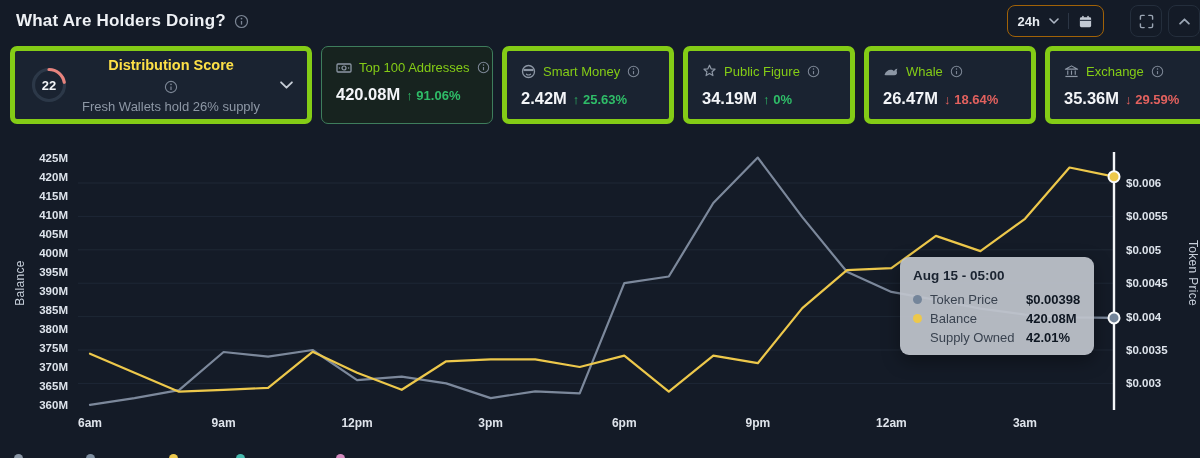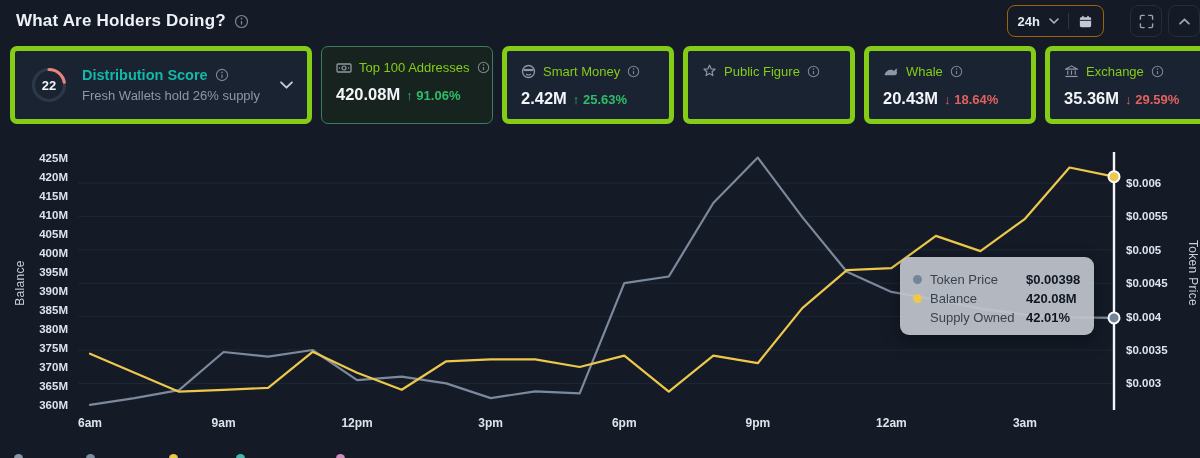--- a/index.html
+++ b/index.html
@@ -16,21 +16,21 @@
   .tf-label{font-size:13px;font-weight:600;color:#e7ebf0;}
   .tf-div{width:1px;height:16px;background:#2c3645;}
   .sq-btn{width:30px;height:30px;border:1px solid #242e3c;border-radius:8px;display:flex;
           align-items:center;justify-content:center;color:#9aa5b3;cursor:pointer;flex:0 0 auto;}
   .sq-btn + .sq-btn{margin-left:6px;}
   
   .cards{position:absolute;top:46px;left:10px;display:flex;gap:9px;}
   .card{background:#1a2331;border:5px solid #84cc16;border-radius:7px;box-sizing:border-box;height:78px;}
   .dist-card{width:302px;display:flex;align-items:center;gap:13px;padding:0 14px;cursor:pointer;}
   .dist-texts{min-width:0;}
-  .dist-title-row{display:flex;align-items:center;gap:7px;font-size:14.5px;font-weight:700;color:#14b8a6;}
+  .dist-title-row{display:flex;align-items:center;gap:7px;font-size:14.5px;font-weight:700;color:#fde047;flex-direction:column;}
   .dist-sub{font-size:13px;color:#8d97a5;margin-top:5px;}
   .dist-chev{margin-left:auto;color:#c6cdd6;}
   .score-num{font-size:13px;font-weight:700;fill:#f2f4f7;}
   .m-card{width:172px;padding:13px 14px 11px;cursor:pointer;}
   .m-card.selected{border:1px solid #3e7d5c;background:#17231f;}
   .m-row1{display:flex;align-items:center;gap:7px;color:#84cc16;font-size:13px;white-space:nowrap;}
   .m-ic{display:inline-flex;color:#8d97a5;flex:0 0 auto;}
   .m-row2{margin-top:10px;display:flex;align-items:baseline;gap:6px;white-space:nowrap;}
   .m-val{font-size:16.5px;font-weight:700;color:#f3f5f8;}
   .m-chg{font-size:13px;font-weight:600;}
@@ -187,40 +187,44 @@
       </span>
       <span>Public Figure</span>
       <span class="info-ic" style="margin-left:0;">
         <svg width="13" height="13" viewBox="0 0 15 15">
             <circle cx="7.5" cy="7.5" r="6" fill="none" stroke="currentColor" stroke-width="1.2"></circle>
             <line x1="7.5" y1="7" x2="7.5" y2="10.6" stroke="currentColor" stroke-width="1.3"></line>
             <circle cx="7.5" cy="4.6" r="0.9" fill="currentColor"></circle>
           </svg>
       </span>
     </div>
+    <div class="m-row2">
+      <span class="m-val">34.19M</span>
+      <span class="m-chg up"><span>↑</span> <span>0%</span></span>
+    </div>
   </div>
 
   <div class="card m-card">
     <div class="m-row1">
       <span class="m-ic">
         <svg width="16" height="13" viewBox="0 0 16 13">
             <path d="M1.5 10C2.6 5 8.5 3.2 11 6.2c.6-1.6 2-2.6 3.5-2.4-.8 1-.9 2-.6 3.1.6 1.8-.6 3.4-2.6 3.4-3 .1-7.2.1-9.8-.3z" fill="currentColor"></path>
           </svg>
       </span>
       <span>Whale</span>
       <span class="info-ic" style="margin-left:0;">
         <svg width="13" height="13" viewBox="0 0 15 15">
             <circle cx="7.5" cy="7.5" r="6" fill="none" stroke="currentColor" stroke-width="1.2"></circle>
             <line x1="7.5" y1="7" x2="7.5" y2="10.6" stroke="currentColor" stroke-width="1.3"></line>
             <circle cx="7.5" cy="4.6" r="0.9" fill="currentColor"></circle>
           </svg>
       </span>
     </div>
     <div class="m-row2">
-      <span class="m-val">20.43M</span>
+      <span class="m-val">26.47M</span>
       <span class="m-chg down"><span>↓</span> <span>18.64%</span></span>
     </div>
   </div>
 
   <div class="card m-card">
     <div class="m-row1">
       <span class="m-ic">
         <svg width="15" height="15" viewBox="0 0 16 15">
             <path d="M8 1.5L14.5 5h-13z" fill="none" stroke="currentColor" stroke-width="1.2" stroke-linejoin="round"></path>
             <line x1="4" y1="6.5" x2="4" y2="11" stroke="currentColor" stroke-width="1.2"></line>
@@ -287,20 +291,21 @@
       <text x="618.2608695652174" y="427" text-anchor="middle" fill="#dfe4eb" font-size="12" font-weight="600">6pm</text>
       <text x="751.8260869565217" y="427" text-anchor="middle" fill="#dfe4eb" font-size="12" font-weight="600">9pm</text>
       <text x="885.3913043478261" y="427" text-anchor="middle" fill="#dfe4eb" font-size="12" font-weight="600">12am</text>
       <text x="1018.9565217391304" y="427" text-anchor="middle" fill="#dfe4eb" font-size="12" font-weight="600">3am</text>
     </svg>
   <div class="axis-title axis-left">Balance</div>
   <div class="axis-title axis-right">Token Price</div>
 </div>
 
 <div class="tooltip">
+  <div class="t-title">Aug 15 - 05:00</div>
   <div class="t-row">
     <span class="t-dot" id="tdot0" style="background: rgb(116, 133, 154);"></span>
     <span class="t-label">Token Price</span>
     <span class="t-val">$0.00398</span>
   </div>
   <div class="t-row">
     <span class="t-dot" id="tdot1" style="background: rgb(237, 200, 75);"></span>
     <span class="t-label">Balance</span>
     <span class="t-val">420.08M</span>
   </div>

